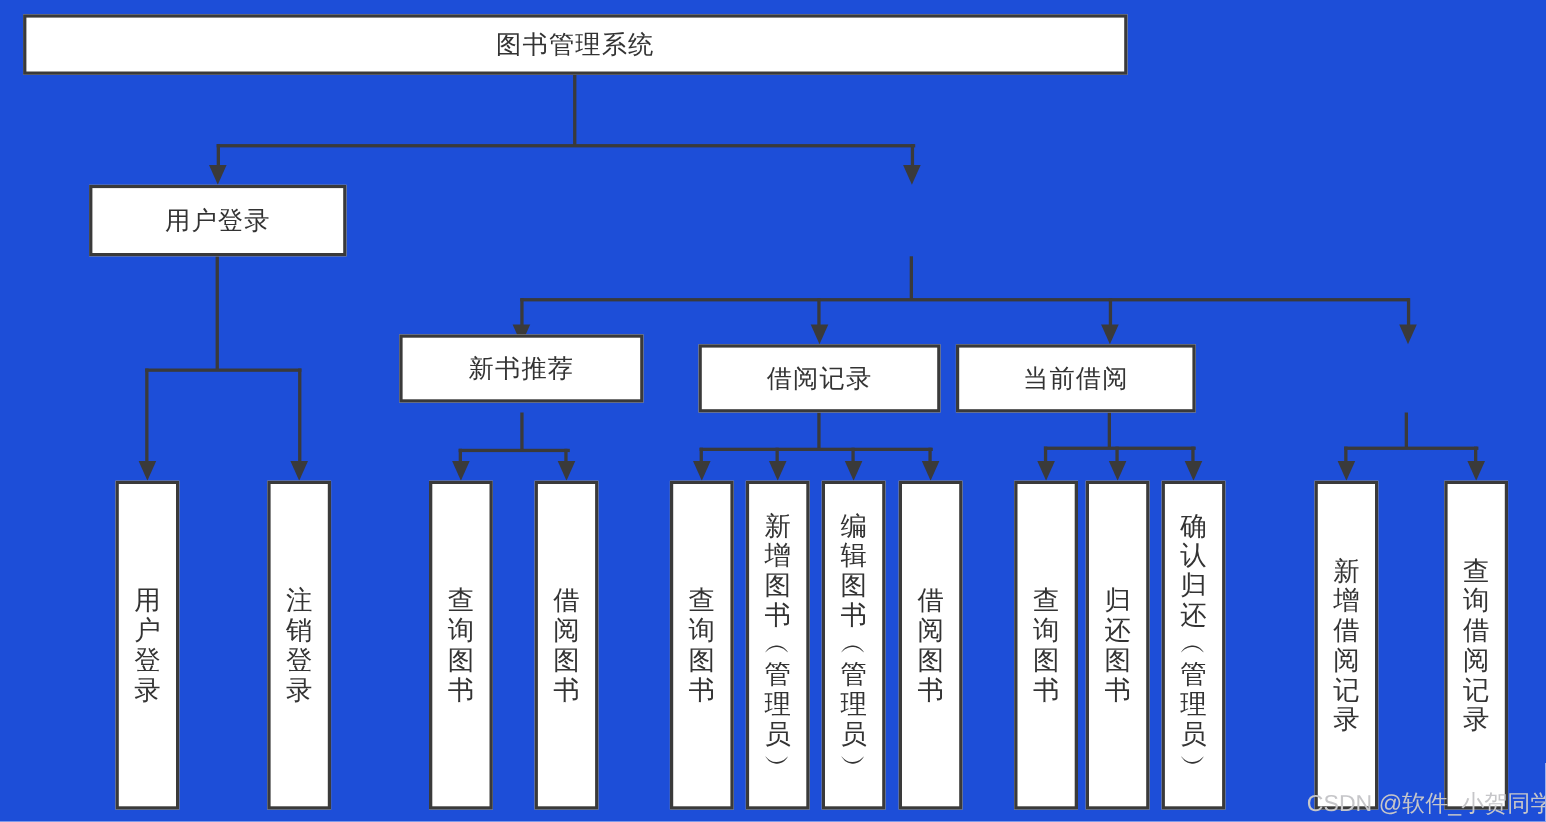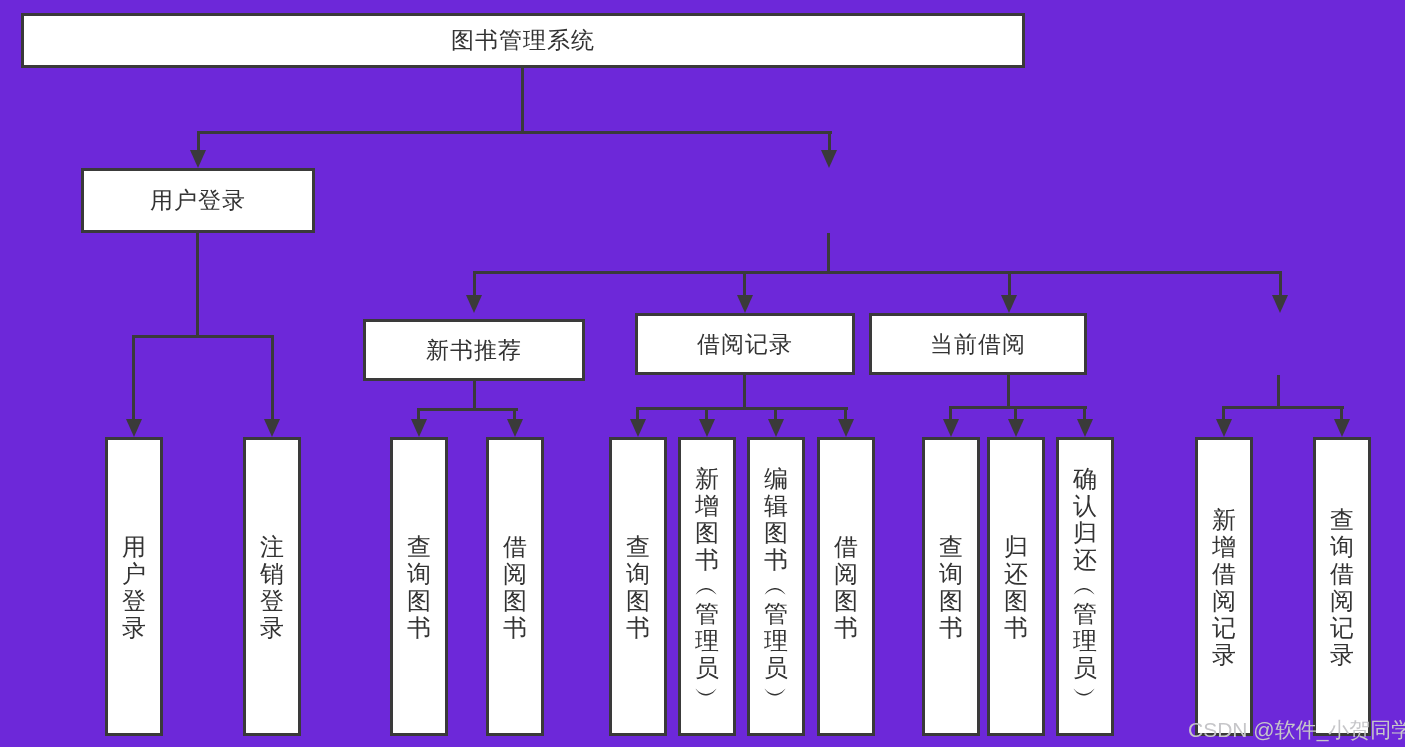--- a/index.html
+++ b/index.html
@@ -1,17 +1,17 @@
 <!DOCTYPE html>
 <html><head>
 <meta charset="utf-8">
 <style>
   html,body{margin:0;padding:0;background:#fff;}
   .canvas{
-    position:relative;width:1405px;height:747px;background:#6d28d9;
+    position:relative;width:1405px;height:747px;background:#1d4ed8;
     font-family:"Liberation Sans","DejaVu Sans",sans-serif;overflow:hidden;
   }
   .box{
     position:absolute;box-sizing:border-box;border:3px solid #3a3a3a;background:#fff;
     display:flex;align-items:center;justify-content:center;
     color:#333;font-size:23px;letter-spacing:1px;z-index:2;
   }
   .vbox{font-size:24px;letter-spacing:0;}
   .vbox .vcol{display:flex;flex-direction:column;align-items:center;}
   .vbox .vch{line-height:27px;height:27px;text-align:center;}
@@ -29,21 +29,21 @@
 </style>
 </head>
 <body>
 
 <div class="canvas">
 
   <div class="box" style="left:21px;top:13px;width:1004px;height:55px;">图书管理系统</div>
 
   <div class="box" style="left:81px;top:168px;width:234px;height:65px;">用户登录</div>
 
-  <div class="box" style="left:363px;top:319px;width:222px;height:62px;">新书推荐</div>
+  <div class="box" style="left:363px;top:304px;width:222px;height:62px;">新书推荐</div>
   <div class="box" style="left:635px;top:313px;width:220px;height:62px;">借阅记录</div>
   <div class="box" style="left:869px;top:313px;width:218px;height:62px;">当前借阅</div>
 
   <div class="box vbox" style="left:105px;top:437px;width:58px;height:299px;">
       <div class="vcol">
         <div class="vch">用</div>
         <div class="vch">户</div>
         <div class="vch">登</div>
         <div class="vch">录</div>
       </div>

